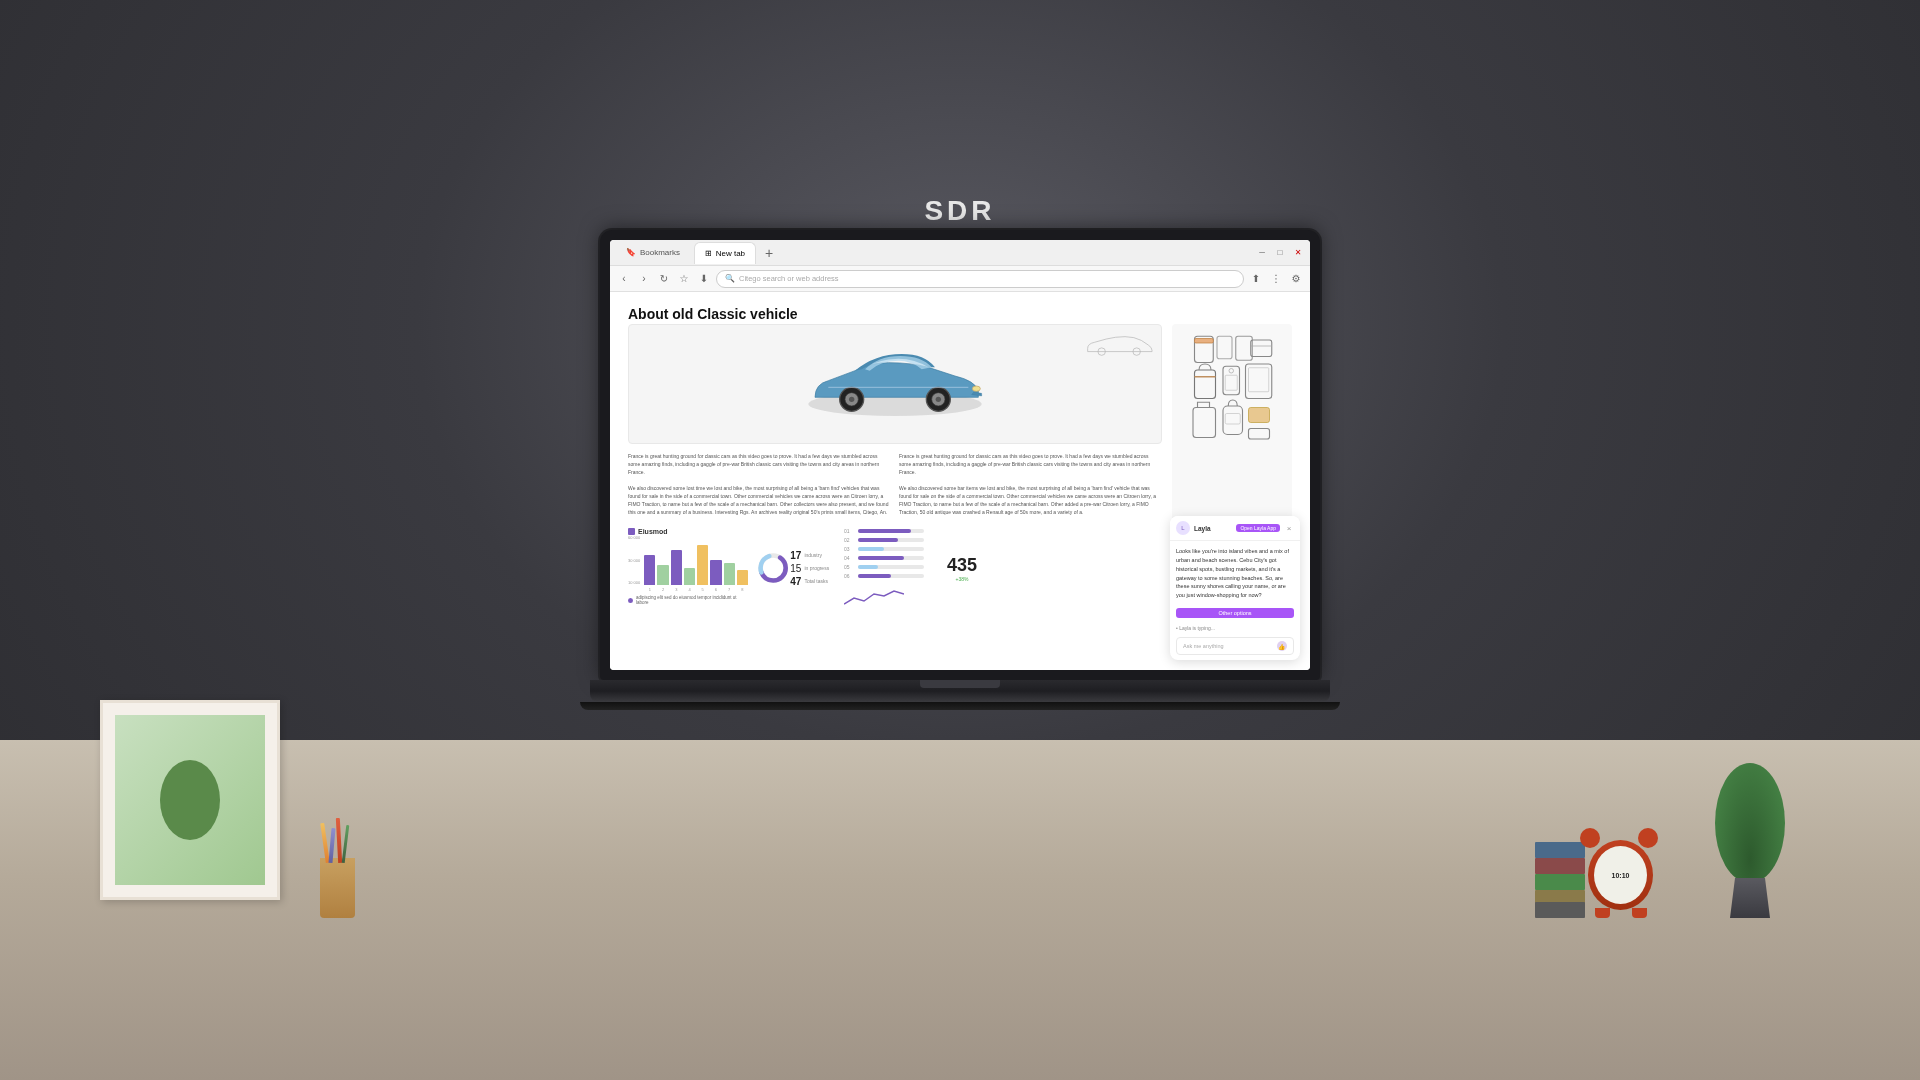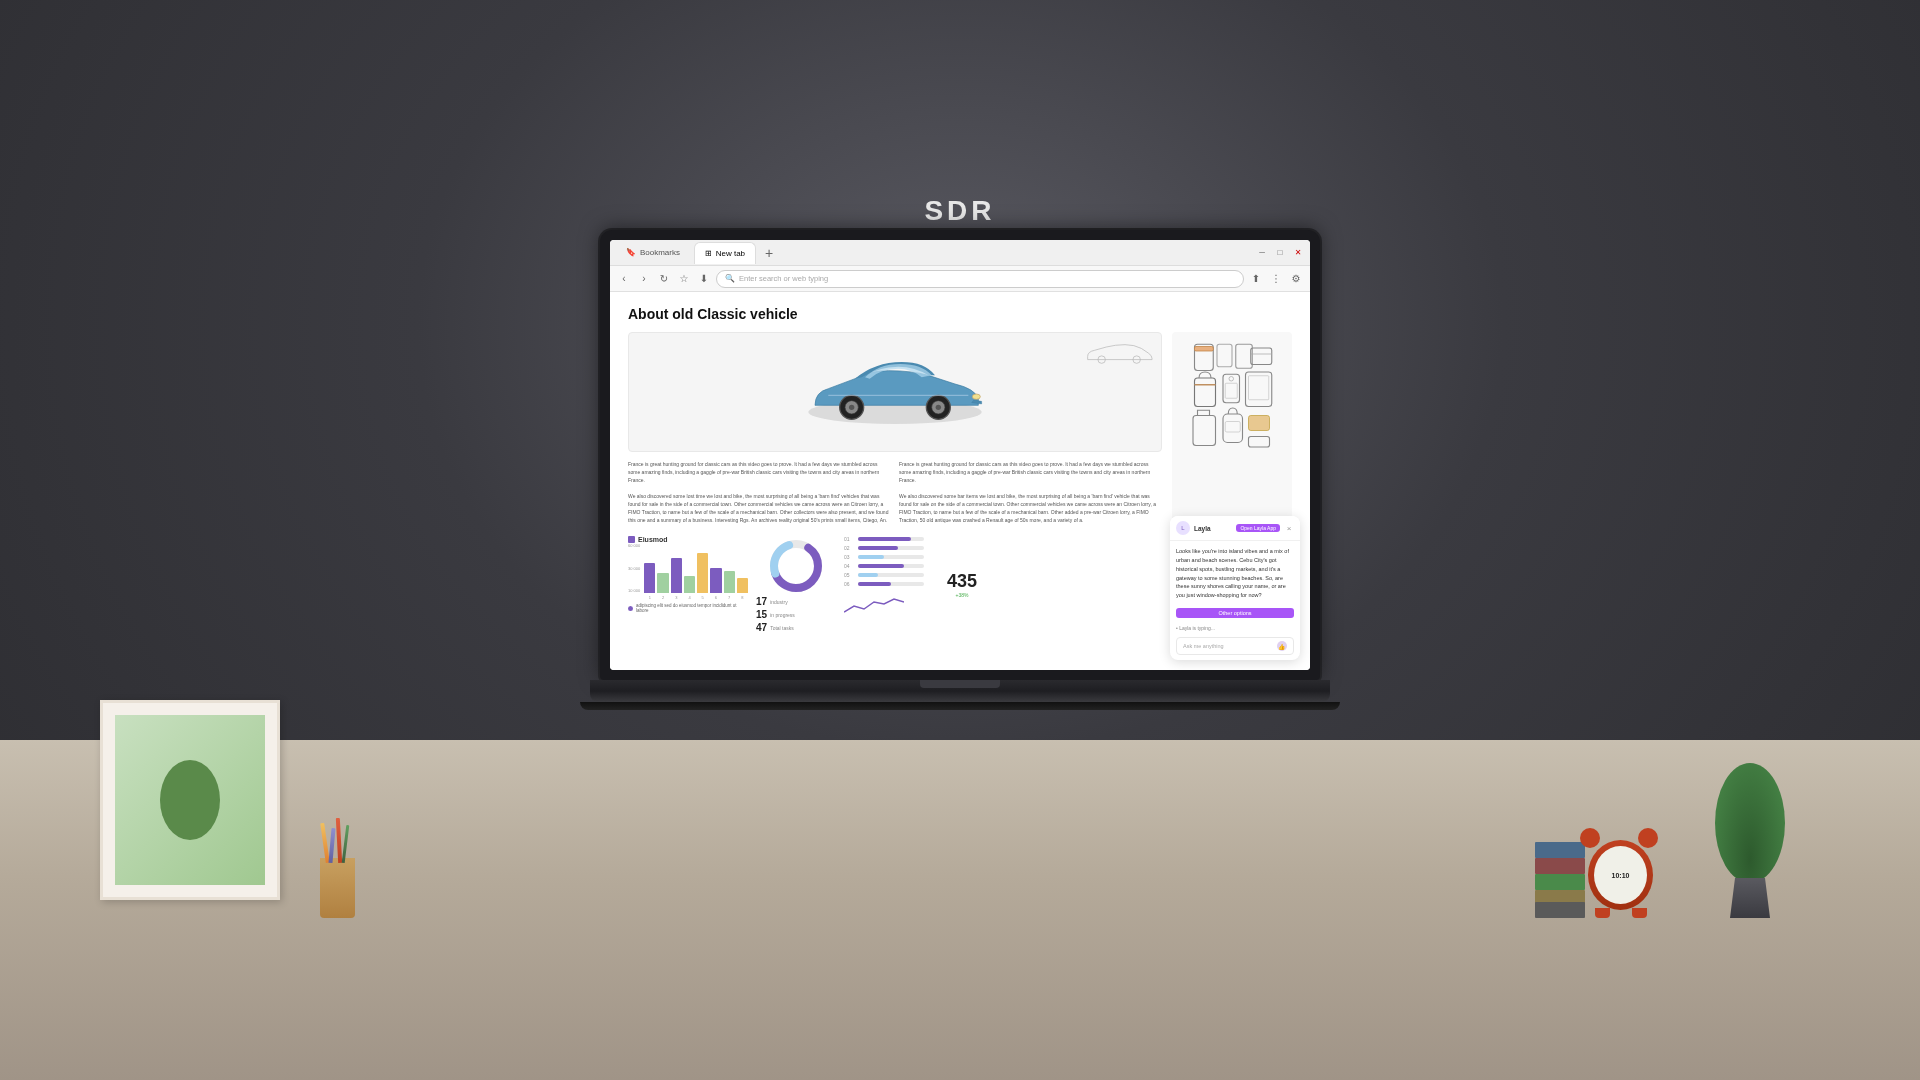--- a/index.html
+++ b/index.html
@@ -212,21 +212,21 @@
       background: #fff;
       overflow: hidden;
       position: relative;
       padding: 14px 18px;
     }
 
     .page-title {
       font-size: 14px;
       font-weight: 700;
       color: #111;
-      margin-bottom: 10px;
+      margin-bottom: 2px;
     }
 
     .content-grid {
       display: grid;
       grid-template-columns: 1fr 120px;
       gap: 10px;
       height: calc(100% - 30px);
     }
 
     .main-content {
@@ -300,21 +300,21 @@
       justify-content: space-between;
       font-size: 4px;
       color: #999;
       height: 50px;
       margin-right: 2px;
     }
 
     
     .donut-area {
       display: flex;
-      flex-direction: column;
+      flex-direction: row;
       align-items: center;
     }
 
     
     .stats-area {
       display: flex;
       flex-direction: column;
       gap: 3px;
     }
     .stat-row {
@@ -733,21 +733,21 @@
         </div>
 
         <div class="browser-toolbar">
           <div class="nav-btn">‹</div>
           <div class="nav-btn">›</div>
           <div class="nav-btn">↻</div>
           <div class="nav-btn">☆</div>
           <div class="nav-btn">⬇</div>
           <div class="address-bar">
             <span style="color:#aaa;font-size:8px">🔍</span>
-            <span style="color:#aaa">Enter search or web typing</span>
+            <span style="color:#aaa">Citego search or web address</span>
           </div>
           <div class="toolbar-right">
             <div class="nav-btn">⬆</div>
             <div class="nav-btn">⋮</div>
             <div class="nav-btn">⚙</div>
           </div>
         </div>
 
         <div class="page-content">
           <div class="page-title">About old Classic vehicle</div>
@@ -850,21 +850,21 @@
                     <circle cx="30" cy="30" r="22" fill="none" stroke="#a0d0f0" stroke-width="8" stroke-dasharray="35 103" stroke-dashoffset="-61" stroke-linecap="round"></circle>
                     <text x="30" y="28" text-anchor="middle" font-size="8" font-weight="700" fill="#333"></text>
                     <text x="30" y="36" text-anchor="middle" font-size="5" fill="#999"></text>
                   </svg>
                   <div style="display:flex;flex-direction:column;gap:2px;font-size:5px;width:100%;">
                     <div style="display:flex;align-items:center;gap:3px">
                       <span style="font-size:10px;font-weight:700;color:#222">17</span>
                       <span style="color:#888">industry</span>
                     </div>
                     <div style="display:flex;align-items:center;gap:3px">
-                      <span style="font-size:10px;font-weight:700;color:#222">15</span>
+                      <span style="font-size:10px;font-weight:400;color:#222">15</span>
                       <span style="color:#888">in progress</span>
                     </div>
                     <div style="display:flex;align-items:center;gap:3px">
                       <span style="font-size:10px;font-weight:700;color:#222">47</span>
                       <span style="color:#888">Total tasks</span>
                     </div>
                   </div>
                 </div>
 
                 <div class="stats-area">

